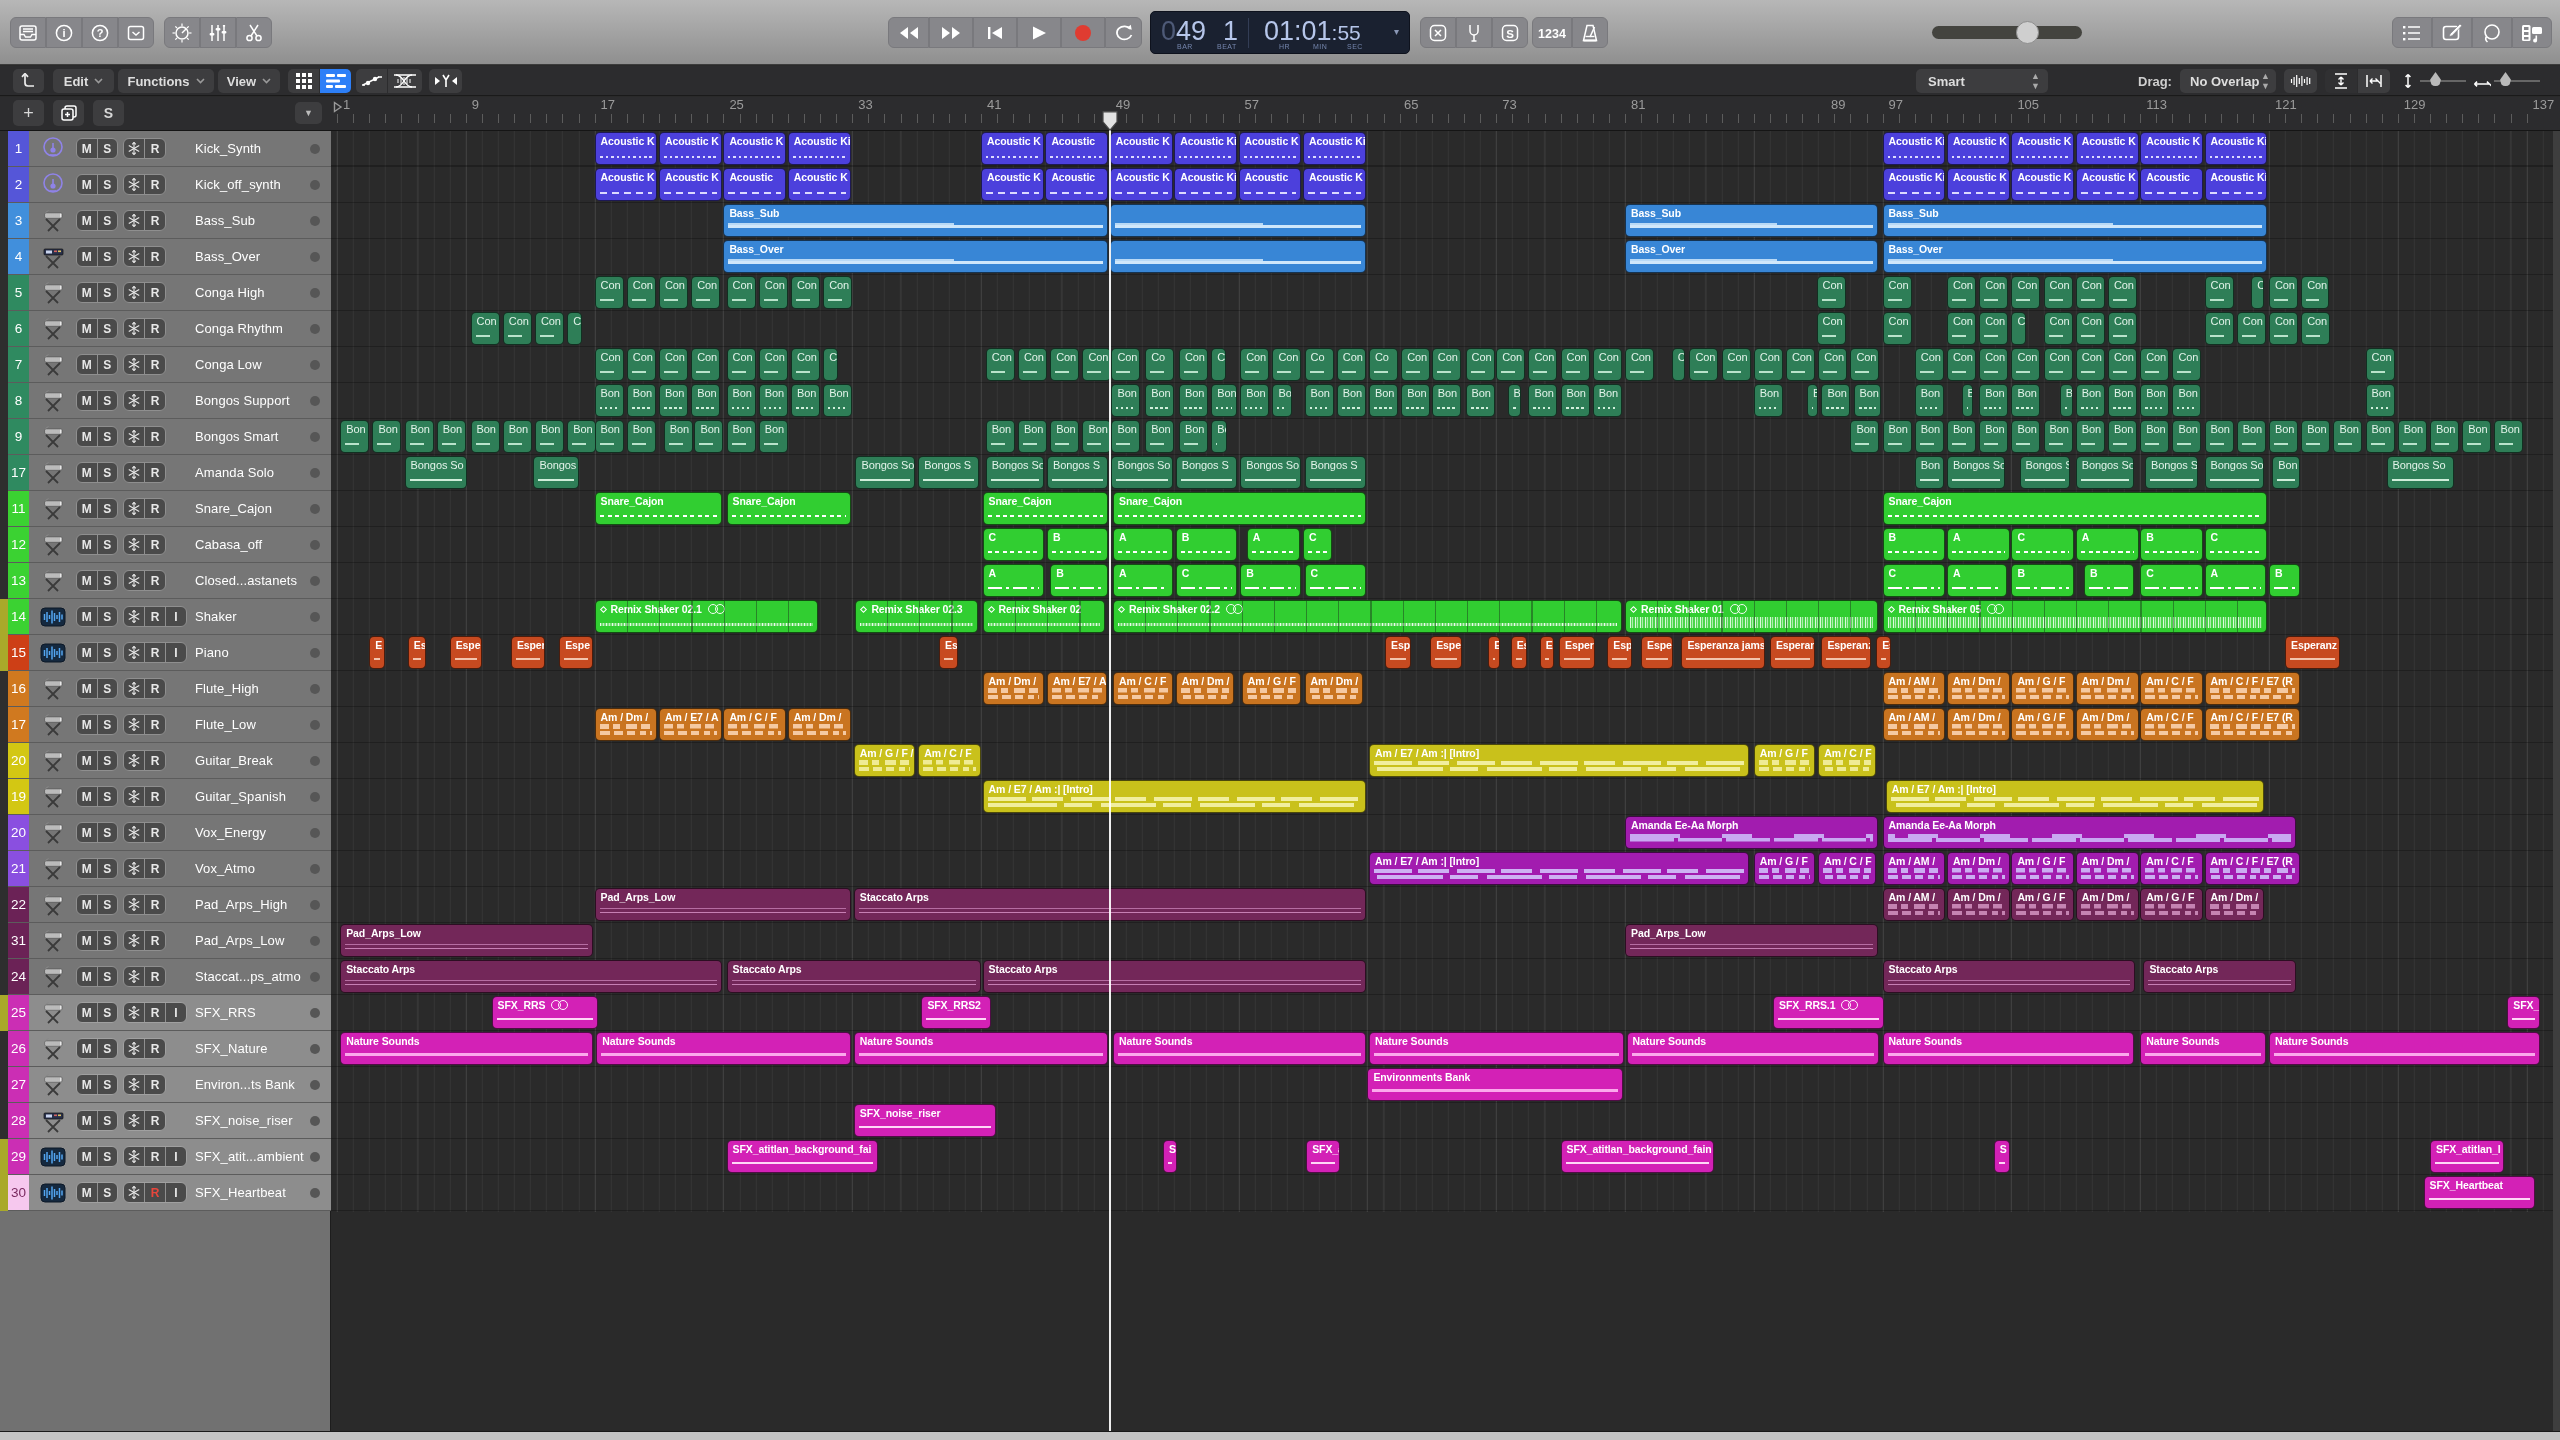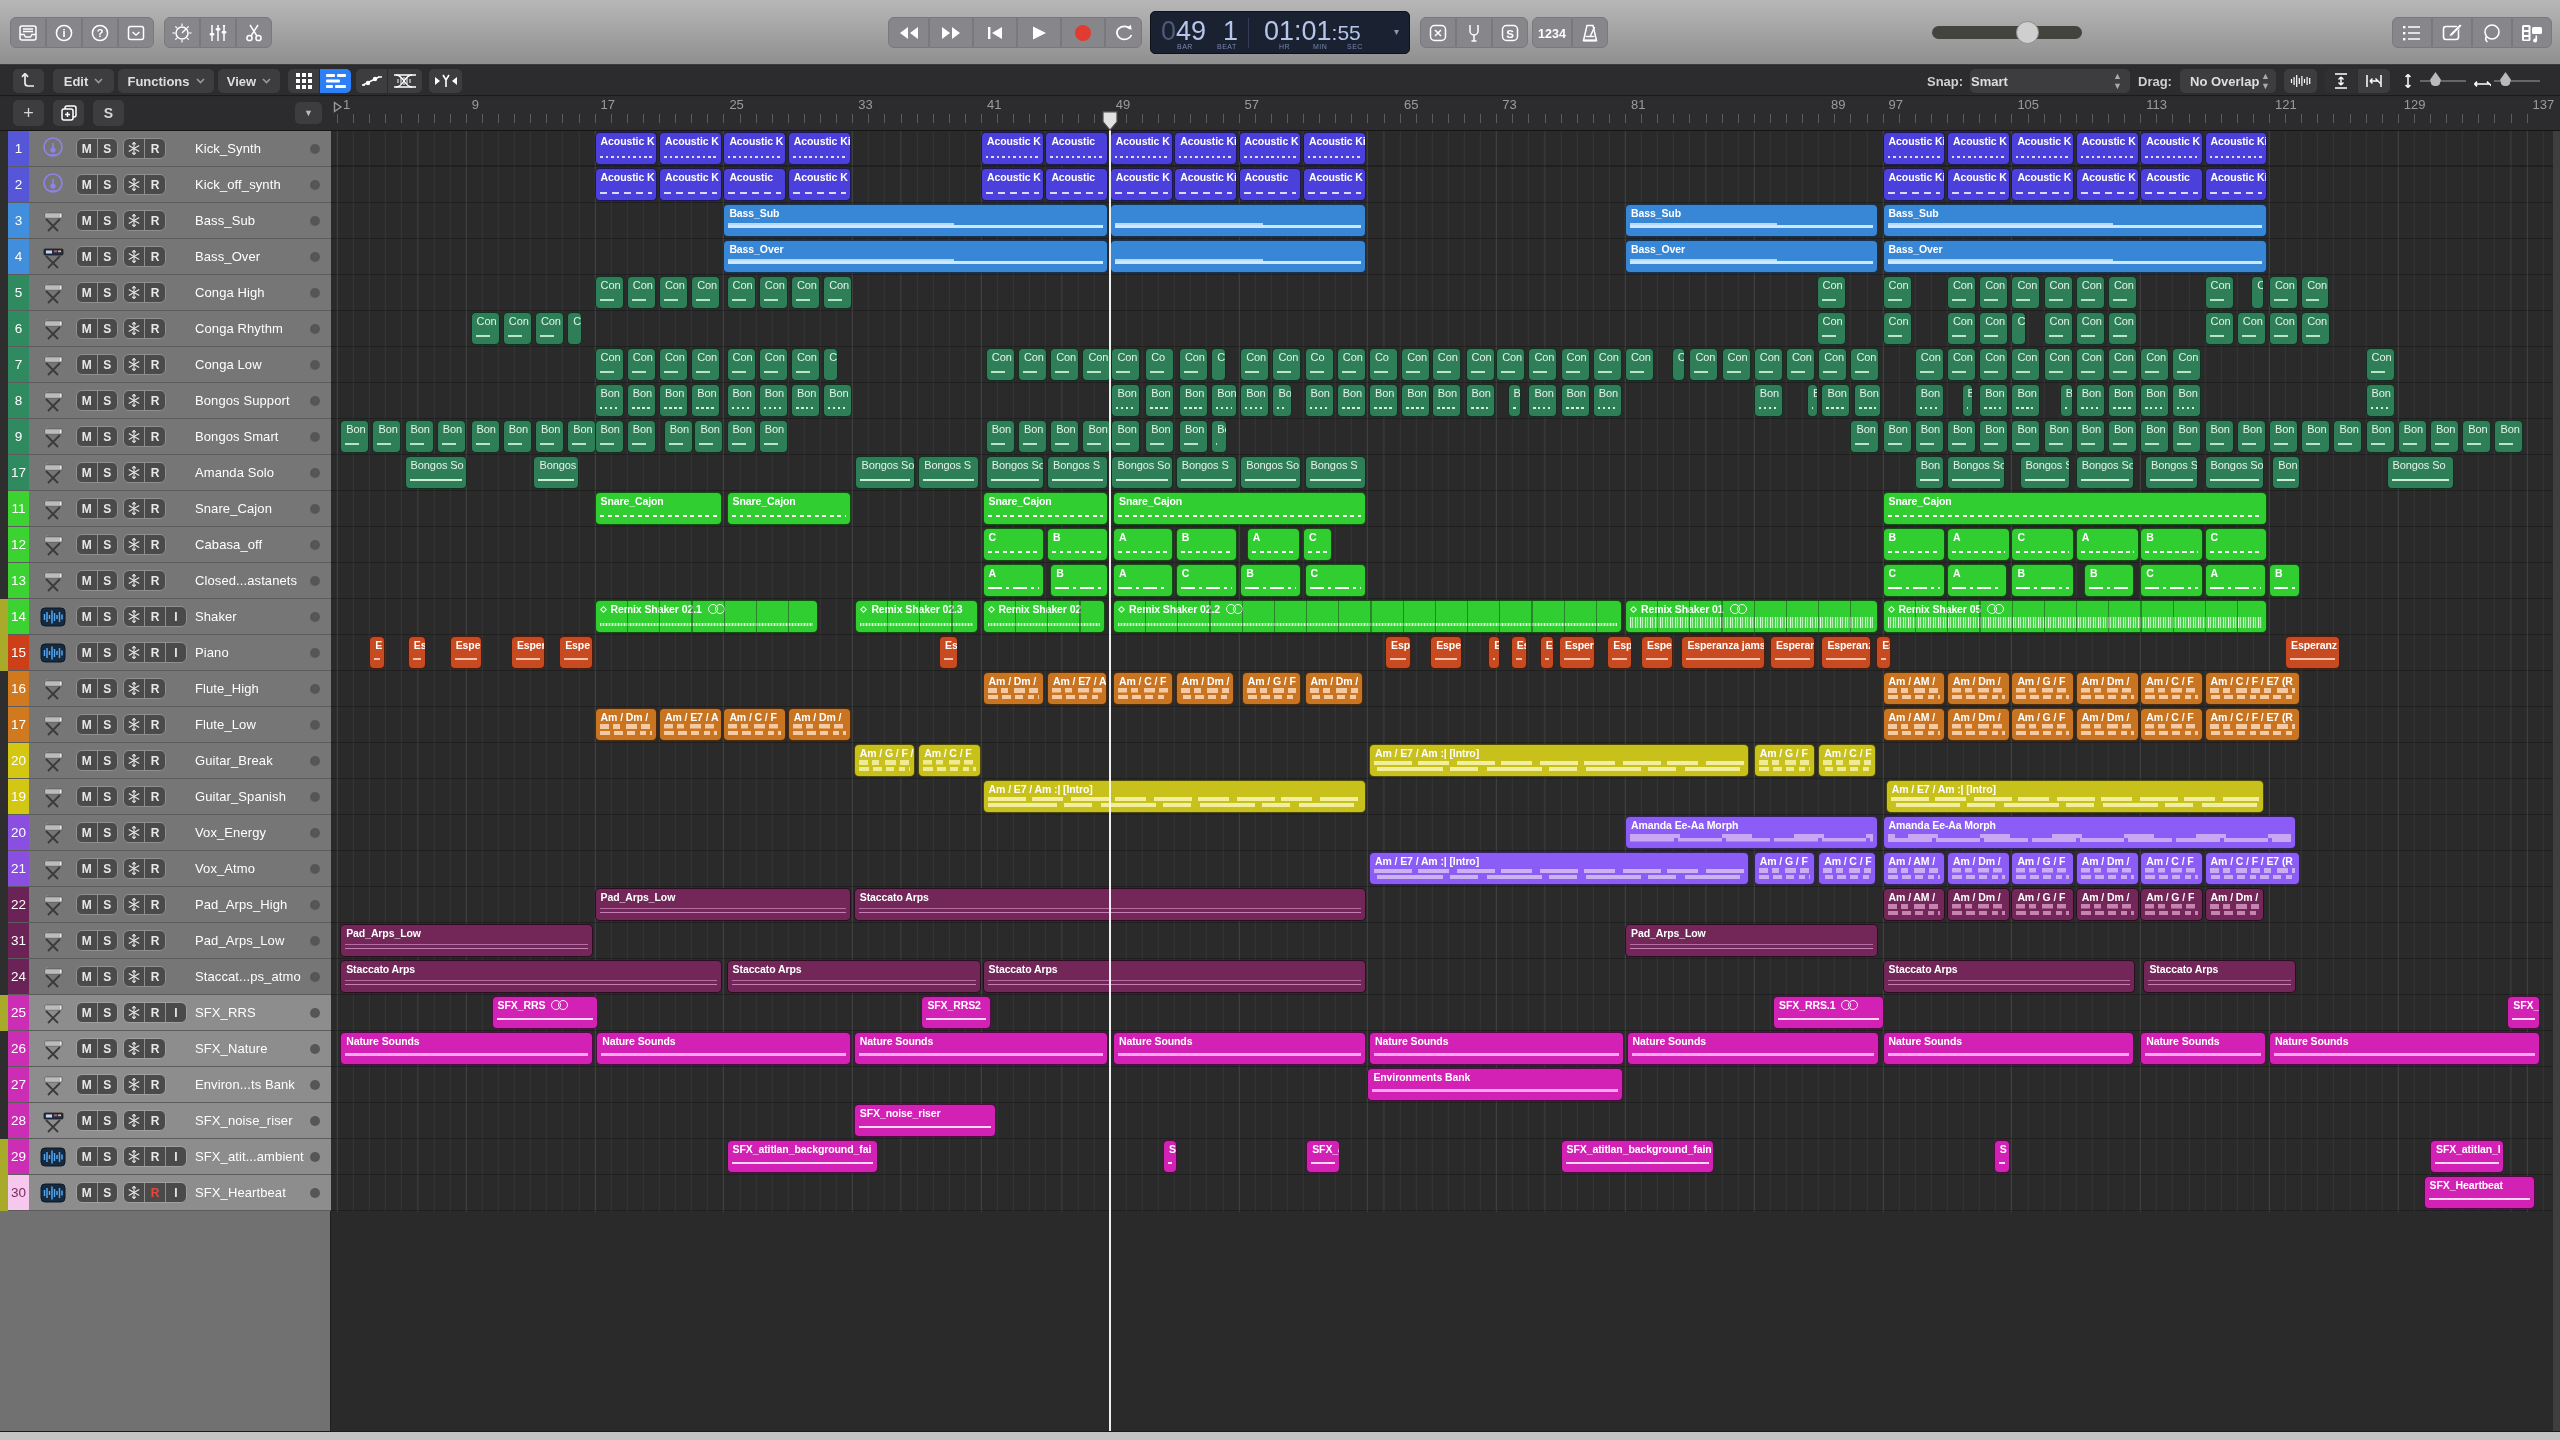--- a/index.html
+++ b/index.html
@@ -62,21 +62,21 @@
 .line{position:absolute;left:4px;right:4px}
 
 .kdot,.kdash{background:#4c40dc}
 .bass{background:#3886d6}
 .dg,.dgdot,.dgw{background:#2e7e57}
 .dg .lb,.dgdot .lb,.dgw .lb{color:#e2f3e9;font-weight:400;font-size:11px}
 .bg,.bgdd,.shk,.shkd{background:#31ce31}
 .rust{background:#c74a20}
 .co{background:#c97420}
 .cy,.gy{background:#c9c11b}
-.cp,.gp,.am{background:#8b5cf6}
+.cp,.gp,.am{background:#a21caf}
 .pll,.cpl{background:#732759}
 .mag,.nat{background:#d321b6}
 
 .l-kdot{bottom:6px;height:2px;background:repeating-linear-gradient(to right,#dcd9ff 0 2.5px,transparent 2.5px 5.5px)}
 .l-kdash{bottom:6px;height:2.5px;background:repeating-linear-gradient(to right,#dcd9ff 0 7px,transparent 7px 12px)}
 .l-bass{bottom:8px;height:3px;background:#cfe7fb}
 .l-bass2{bottom:11px;height:2px;background:#cfe7fb;opacity:.85}
 .l-dg{bottom:7px;height:2px;right:9px;background:#b9e3cb}
 .l-dgdot{bottom:7px;height:2px;background:repeating-linear-gradient(to right,#cfeeda 0 2.5px,transparent 2.5px 5px)}
 .l-dgw{bottom:7px;height:2px;background:#cfeeda}
@@ -424,21 +424,21 @@
     <div class="cbtn" style="left:429px;width:33px">
       <svg width="24" height="16" viewBox="0 0 24 16">
         <g fill="#ffffff">
           <path d="M1 4 l5 4 -5 4 z"></path>
           <path d="M23 4 l-5 4 5 4 z"></path>
         </g>
         <path d="M9 2 l3 5 3 -5 M12 7 v7" stroke="#ffffff" stroke-width="1.6" fill="none"></path>
       </svg>
     </div>
     <div class="clabel" style="left:1927px">Snap:</div>
-    <div class="cbtn" style="left:1970px;width:160px;justify-content:flex-start;padding-left:1px">Smart<span style="position:absolute;right:8px;color:#aaa;font-size:9px">▲<br>▼</span></div>
+    <div class="cbtn" style="left:1916px;width:132px;justify-content:flex-start;padding-left:12px">Smart<span style="position:absolute;right:8px;color:#aaa;font-size:9px">▲<br>▼</span></div>
     <div class="clabel" style="left:2138px">Drag:</div>
     <div class="cbtn" style="left:2180px;width:96px;justify-content:flex-start;padding-left:10px">No Overlap<span style="position:absolute;right:6px;color:#aaa;font-size:9px">▲<br>▼</span></div>
     <div class="cbtn" style="left:2284px;width:33px">
       <svg width="22" height="14" viewBox="0 0 22 14">
         <g stroke="#ffffff" stroke-width="1.2">
           <path d="M1.5 5 v4"></path>
           <path d="M4.1 3 v8"></path>
           <path d="M6.7 1 v12"></path>
           <path d="M9.3 4 v6"></path>
           <path d="M11.9 2 v10"></path>

